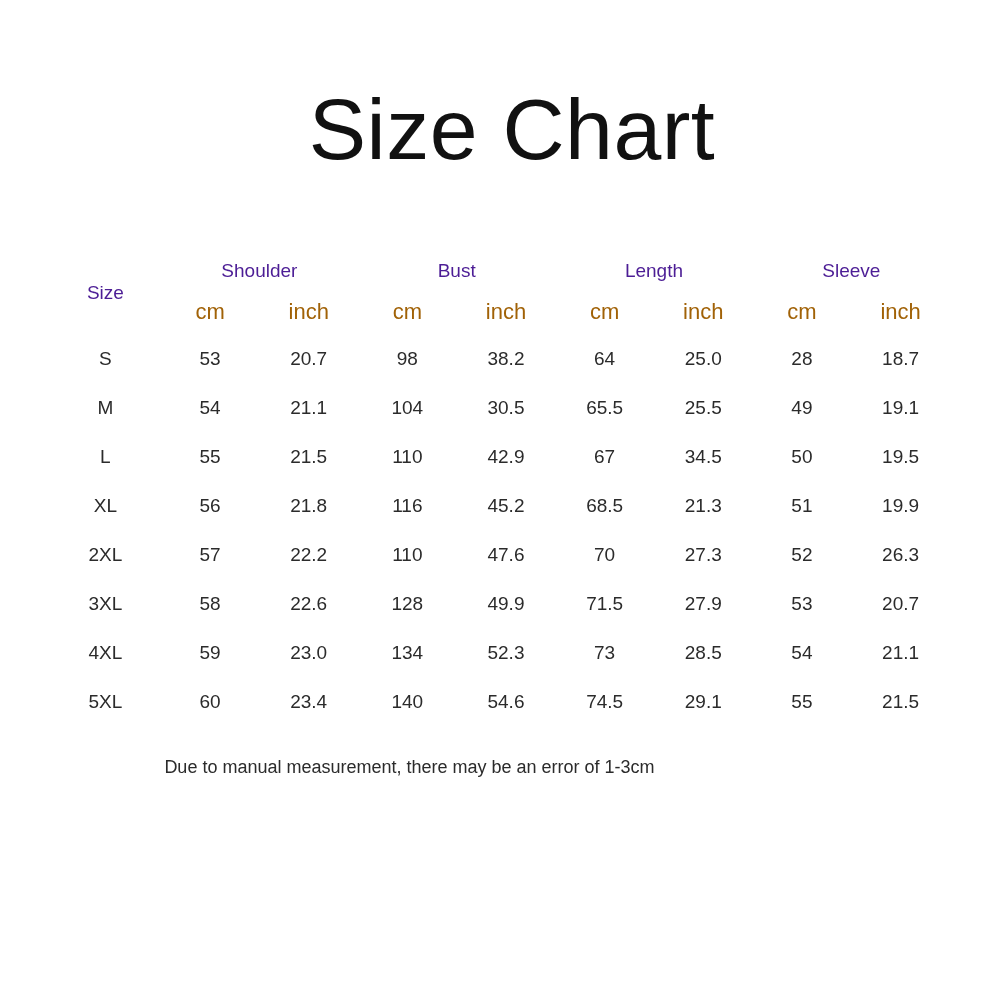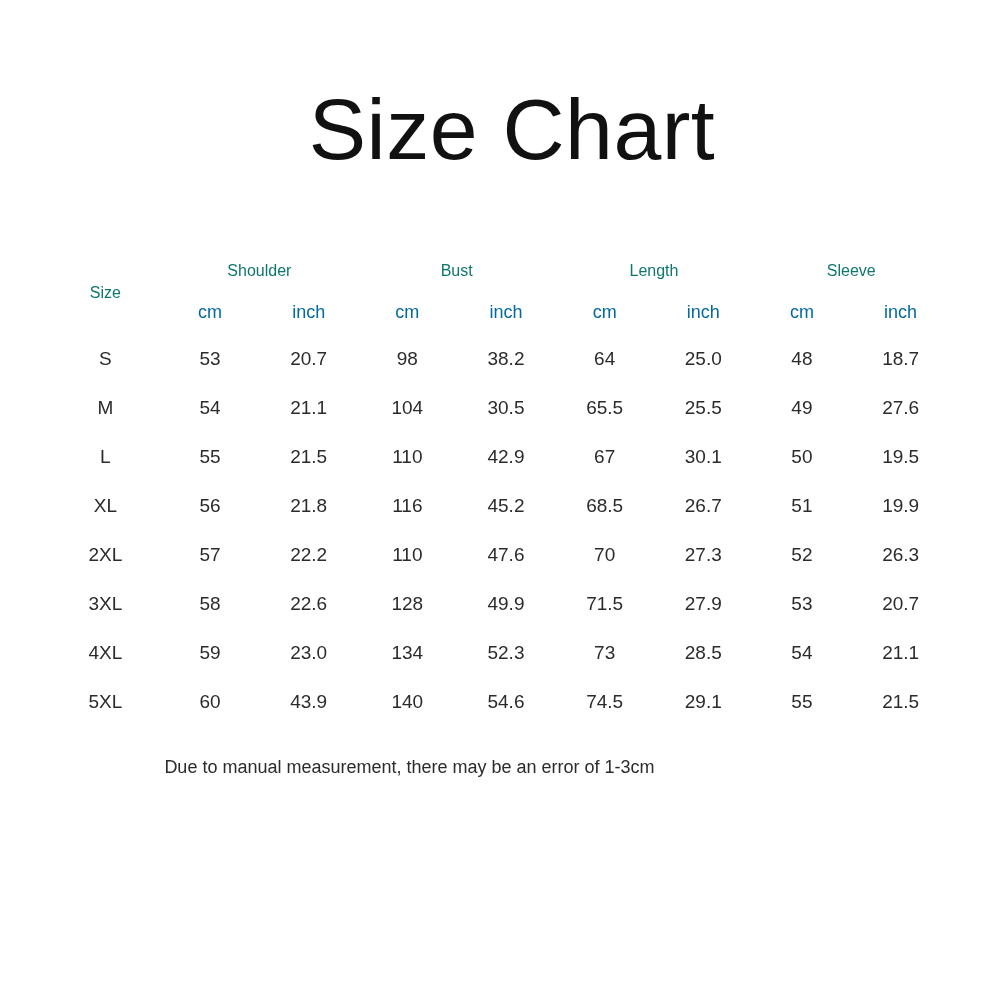--- a/index.html
+++ b/index.html
@@ -53,28 +53,28 @@
     padding: 0;
     border: none;
   }
   
   col.c-size   { width: 110px; }
   col.c-unit   { width: 98px;  }
 
   tr.group-row th {
     height: 38px;
     vertical-align: middle;
-    font-size: 16px;
-    color: #0f766e;
+    font-size: 19px;
+    color: #4c1d95;
   }
   tr.unit-row th {
     height: 44px;
     vertical-align: middle;
-    font-size: 18px;
-    color: #0369a1;
+    font-size: 22px;
+    color: #a16207;
   }
   .size-head-cell {
     vertical-align: middle;
     font-size: 19px;
     color: #2b2b2b;
   }
   tr.data-row td {
     height: 49px;
     vertical-align: middle;
     font-size: 19px;
@@ -131,53 +131,53 @@
       </thead>
       <tbody>
         <tr class="data-row">
           <td>S</td>
           <td>53</td>
           <td>20.7</td>
           <td>98</td>
           <td>38.2</td>
           <td>64</td>
           <td>25.0</td>
-          <td>48</td>
+          <td>28</td>
           <td>18.7</td>
         </tr>
         <tr class="data-row">
           <td>M</td>
           <td>54</td>
           <td>21.1</td>
           <td>104</td>
           <td>30.5</td>
           <td>65.5</td>
           <td>25.5</td>
           <td>49</td>
-          <td>27.6</td>
+          <td>19.1</td>
         </tr>
         <tr class="data-row">
           <td>L</td>
           <td>55</td>
           <td>21.5</td>
           <td>110</td>
           <td>42.9</td>
           <td>67</td>
-          <td>30.1</td>
+          <td>34.5</td>
           <td>50</td>
           <td>19.5</td>
         </tr>
         <tr class="data-row">
           <td>XL</td>
           <td>56</td>
           <td>21.8</td>
           <td>116</td>
           <td>45.2</td>
           <td>68.5</td>
-          <td>26.7</td>
+          <td>21.3</td>
           <td>51</td>
           <td>19.9</td>
         </tr>
         <tr class="data-row">
           <td>2XL</td>
           <td>57</td>
           <td>22.2</td>
           <td>110</td>
           <td>47.6</td>
           <td>70</td>
@@ -203,21 +203,21 @@
           <td>134</td>
           <td>52.3</td>
           <td>73</td>
           <td>28.5</td>
           <td>54</td>
           <td>21.1</td>
         </tr>
         <tr class="data-row">
           <td>5XL</td>
           <td>60</td>
-          <td>43.9</td>
+          <td>23.4</td>
           <td>140</td>
           <td>54.6</td>
           <td>74.5</td>
           <td>29.1</td>
           <td>55</td>
           <td>21.5</td>
         </tr>
       </tbody>
     </table>
   </div>

